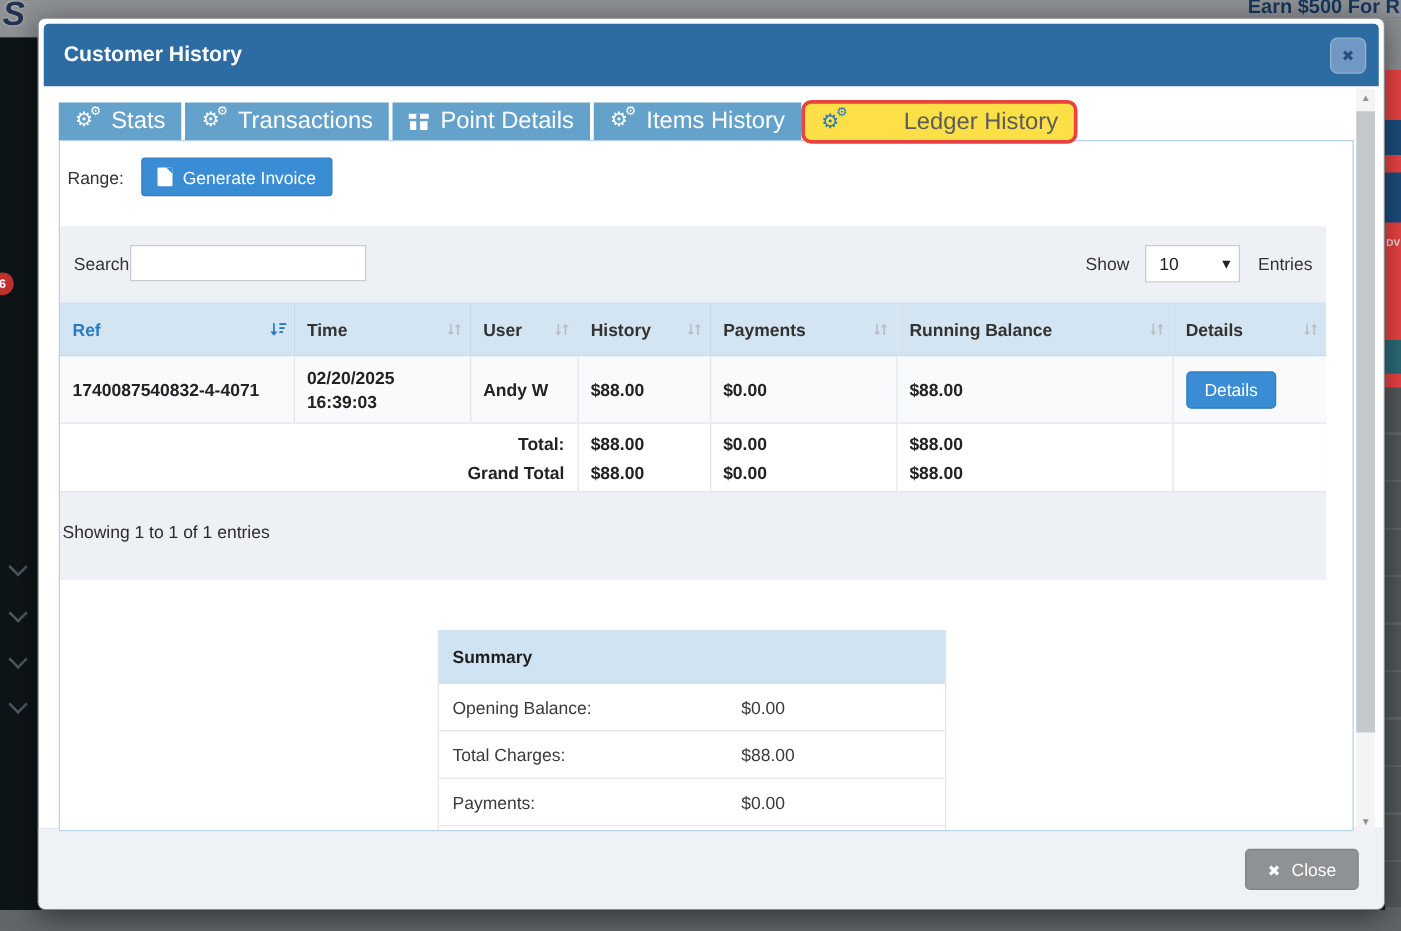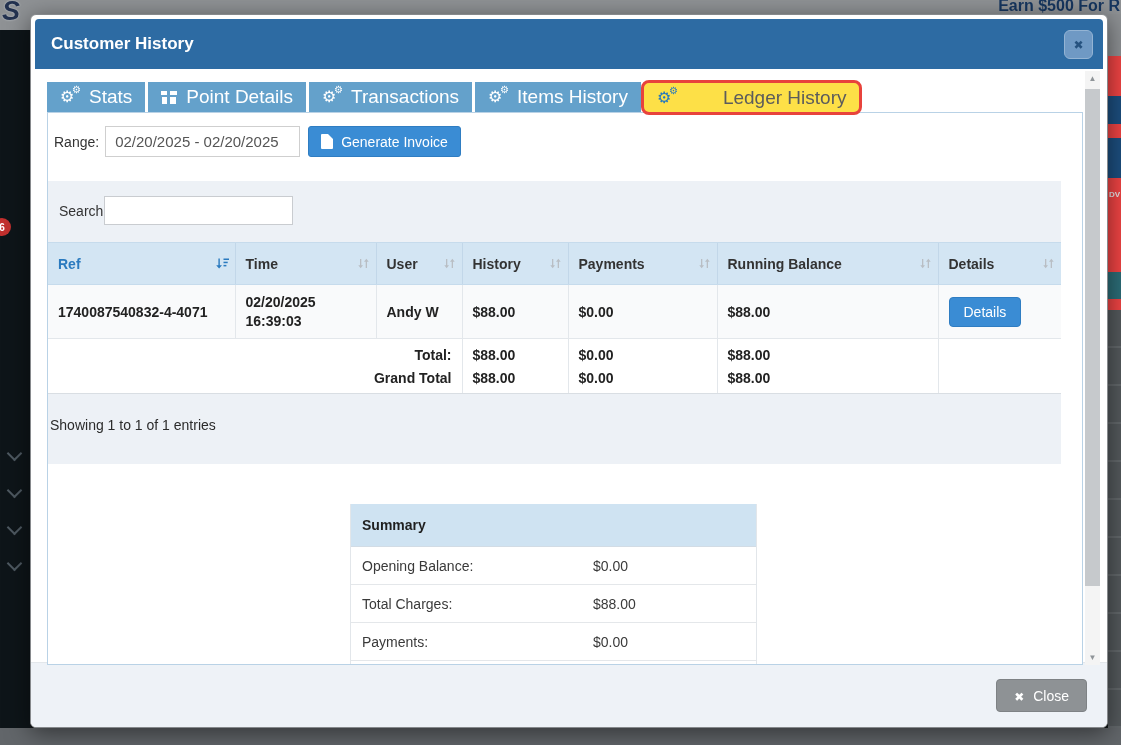--- a/index.html
+++ b/index.html
@@ -140,58 +140,64 @@
       <span class="modal-title">Customer History</span>
       <div class="hdr-close"></div>
     </div>
 
     <div class="tabs">
       <div class="tab">
         <span class="cogs"></span>
         <span>Stats</span>
       </div>
       <div class="tab">
+        <span class="cogs"></span>
+        <span>Transactions</span>
+      </div>
+      <div class="tab">
         <span class="gift">
             <span class="lid"></span>
             <span class="gbox"></span>
             <span class="ribbon"></span>
           </span>
         <span>Point Details</span>
       </div>
       <div class="tab">
         <span class="cogs"></span>
-        <span>Transactions</span>
-      </div>
-      <div class="tab">
-        <span class="cogs"></span>
         <span>Items History</span>
       </div>
       <div class="tab active">
         <span class="cogs"></span>
         <span>Ledger History</span>
         <div class="red-ring"></div>
       </div>
     </div>
 
     <div class="content">
 
       <div class="range-row">
         <span class="range-label">Range:</span>
-        <input class="range-input" type="text" value="02/20/2025 - 02/20/2025" style="">
         <button class="btn-generate">
           <span class="file-icon"></span>
           <span>Generate Invoice</span>
         </button>
       </div>
 
       <div class="dt-panel">
 
         <span class="search-label">Search:</span>
         <input class="search-input" type="text" style="">
 
+        <div class="show-group">
+          <span class="show-label">Show</span>
+          <div class="select-box">
+            <span>10</span>
+          </div>
+          <span class="entries-label">Entries</span>
+        </div>
 
         <table class="ledger">
           <colgroup>
             <col class="c-ref">
               <col class="c-time">
               <col class="c-user">
               <col class="c-credit">
               <col class="c-pay">
               <col class="c-rb">
               <col class="c-det">

